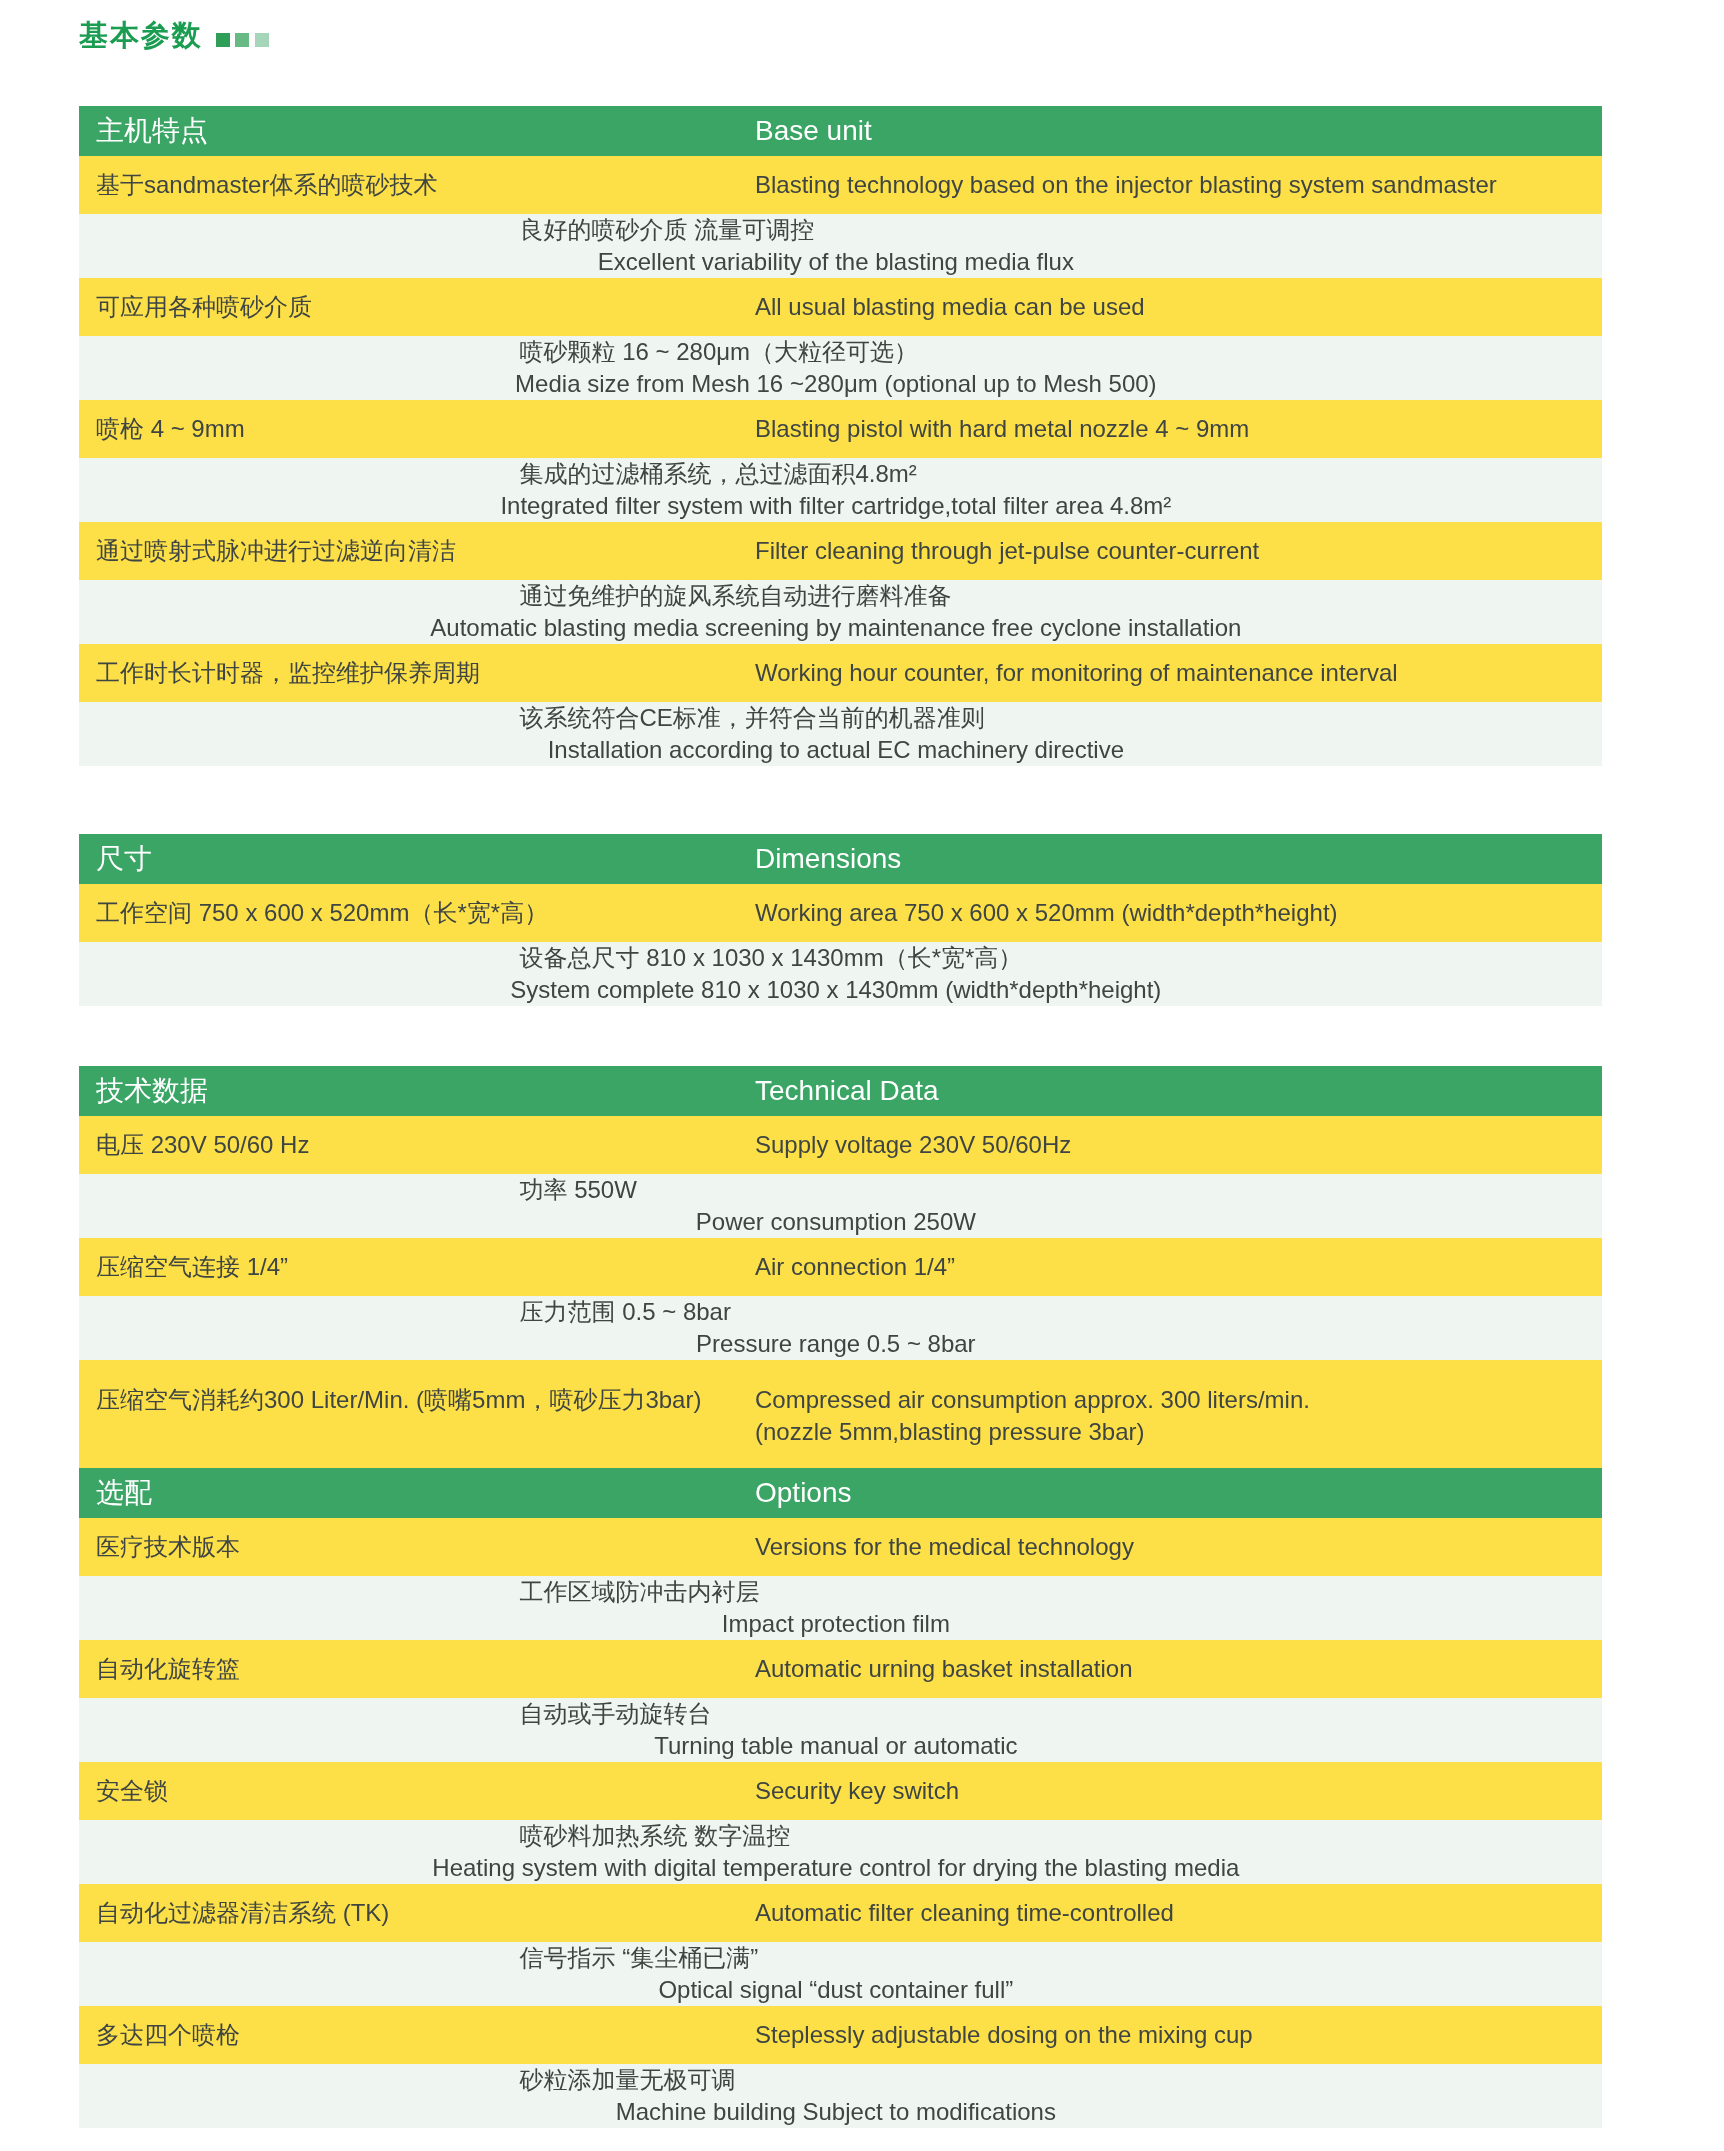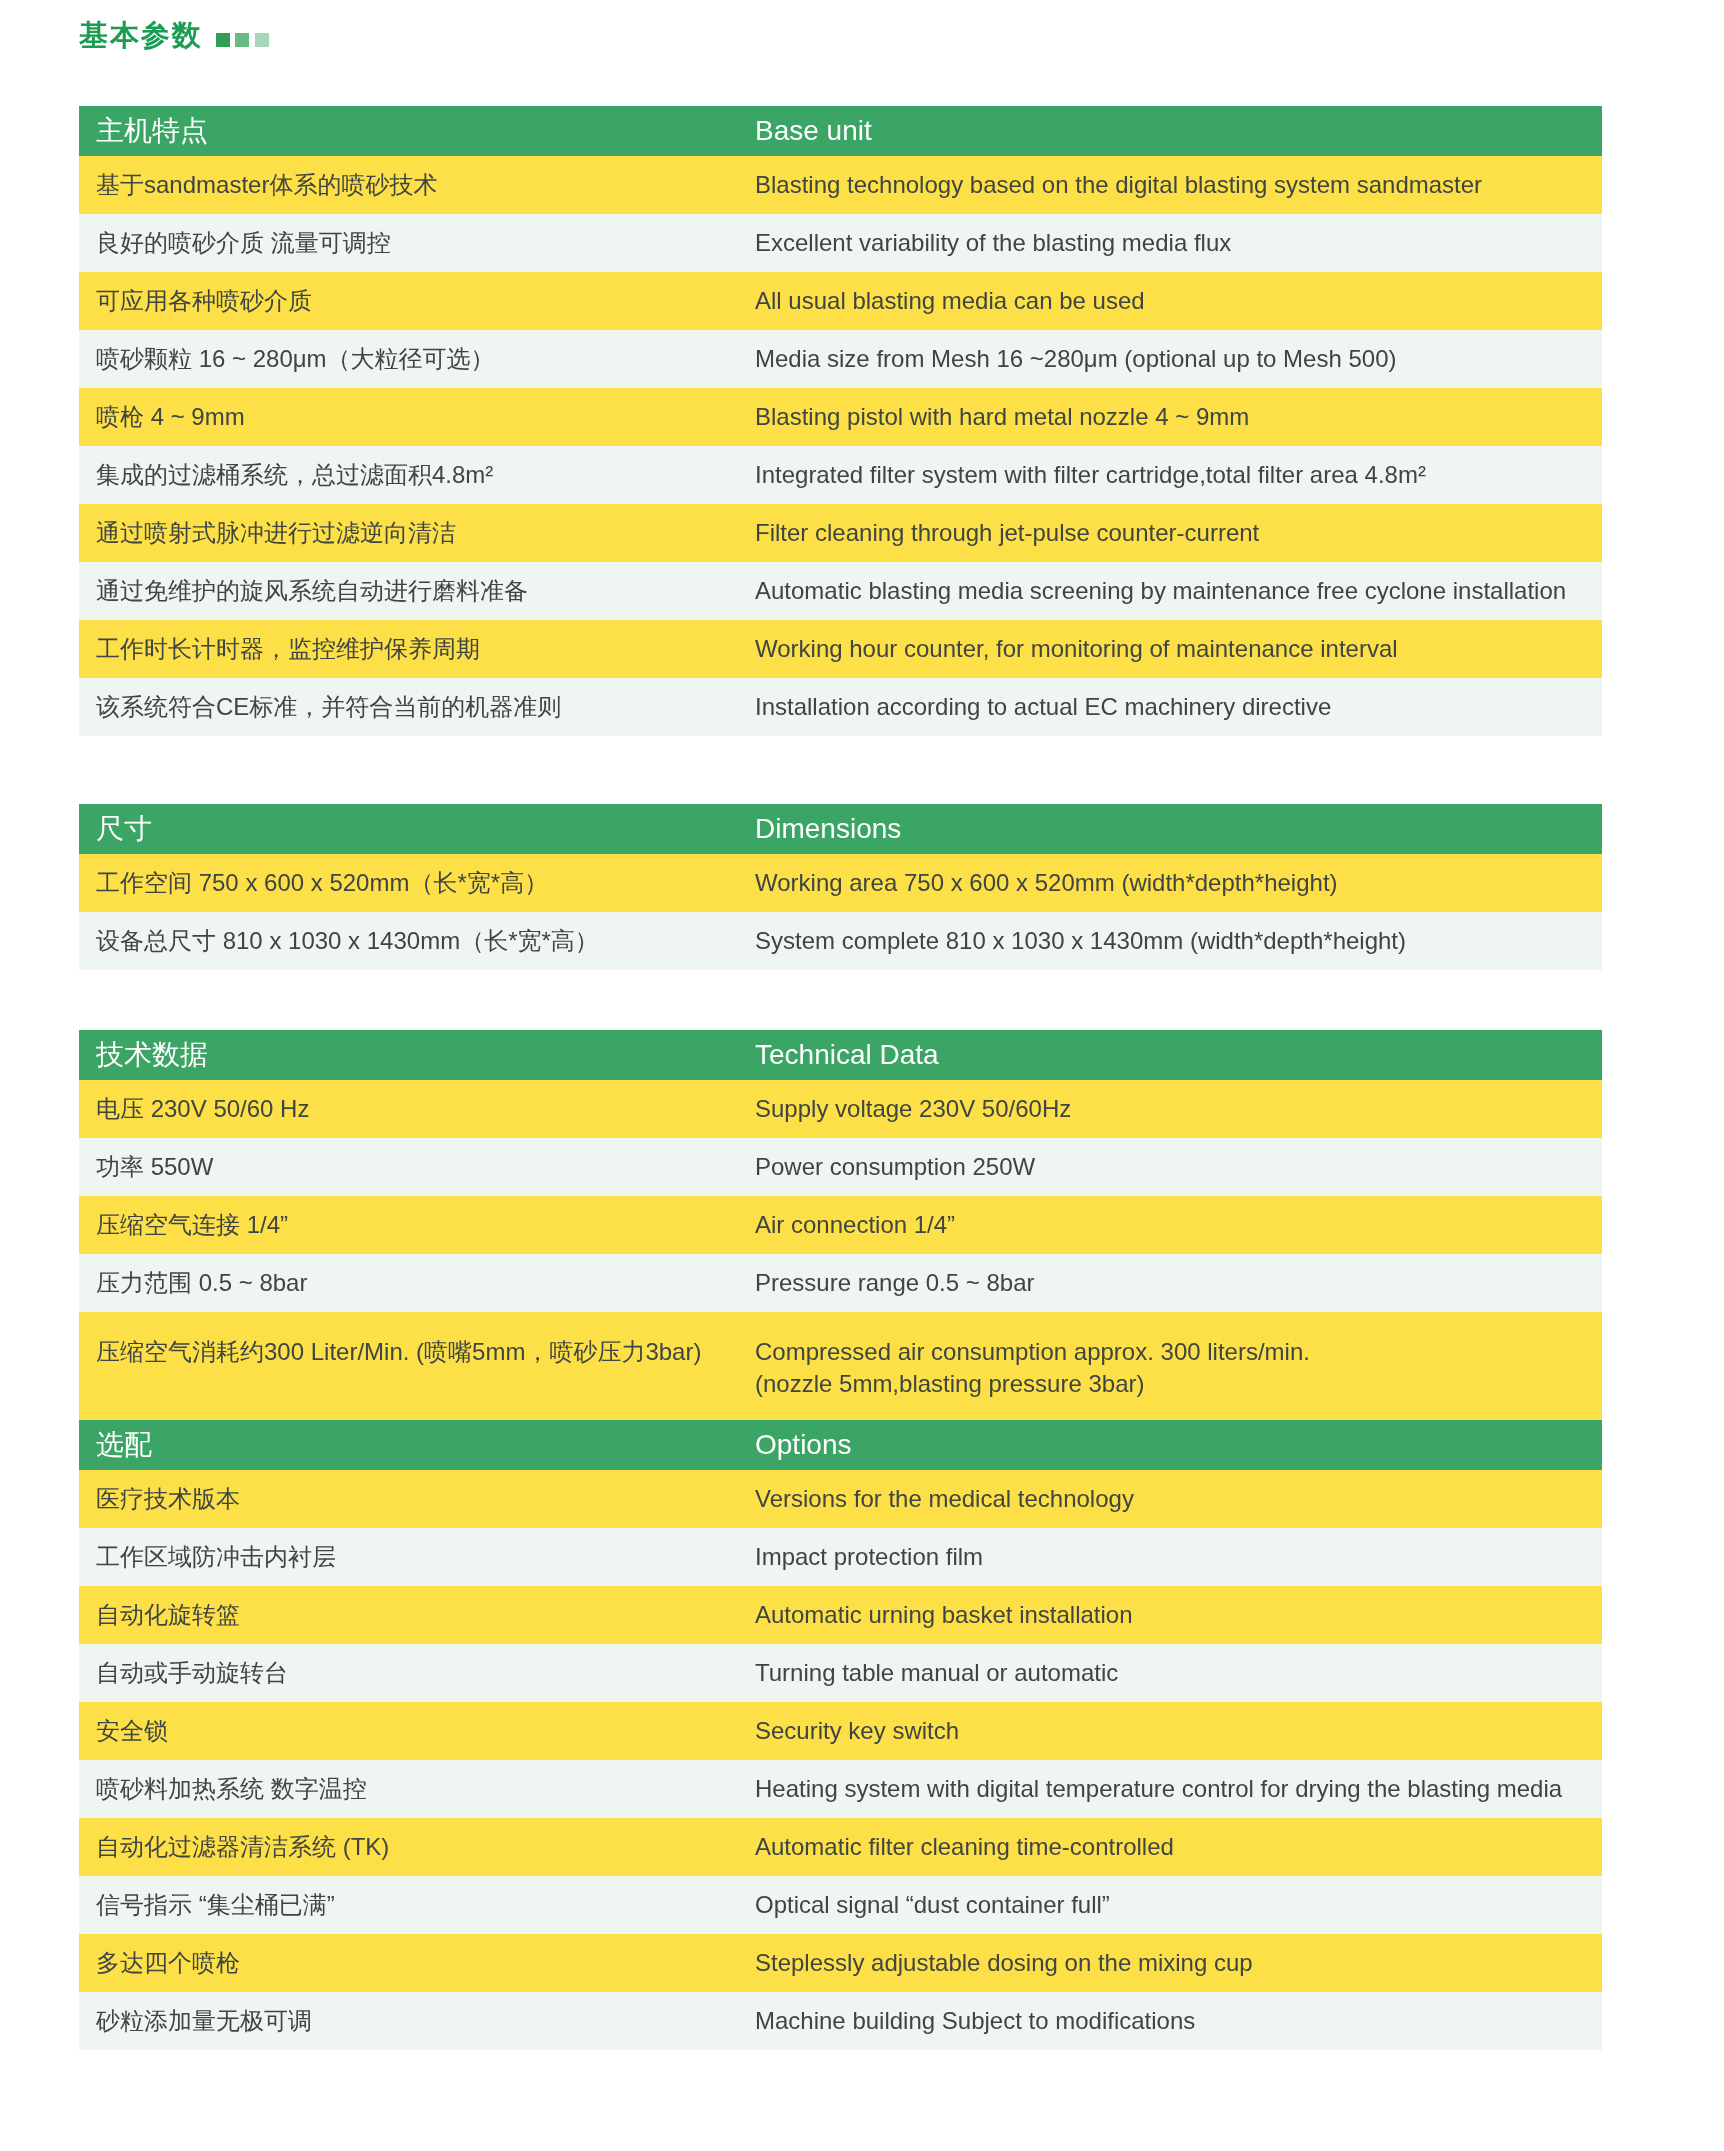--- a/index.html
+++ b/index.html
@@ -59,21 +59,21 @@
     flex:1 1 auto;
     padding-right:9.3px;
   }
   .spec-row{
     min-height:58px;
     display:flex;
     align-items:center;
     font-size:24px;
     background:#fde047;
   }
-  .spec-row.alt{background:var(--row-alt);}
+  .spec-row.alt{background:var(--row-alt);flex-direction:column;}
   .cell-en{white-space:pre-line;line-height:32px;}
   .spec-row.tall{
     min-height:108px;
     align-items:flex-start;
     padding-top:24px;
   }
 </style>
 </head>
 <body>
 
@@ -88,21 +88,21 @@
   </div>
   <div id="sections">
   <section class="spec-section s-base">
     <header class="section-header">
       <span class="col-zh">主机特点</span>
       <span class="col-en">Base unit</span>
     </header>
     <div class="rows">
   <div class="spec-row">
     <span class="col-zh cell-zh">基于sandmaster体系的喷砂技术</span>
-    <span class="col-en cell-en">Blasting technology based on the digital blasting system sandmaster</span>
+    <span class="col-en cell-en">Blasting technology based on the injector blasting system sandmaster</span>
   </div>
 
   <div class="spec-row alt">
     <span class="col-zh cell-zh">良好的喷砂介质 流量可调控</span>
     <span class="col-en cell-en">Excellent variability of the blasting media flux</span>
   </div>
 
   <div class="spec-row">
     <span class="col-zh cell-zh">可应用各种喷砂介质</span>
     <span class="col-en cell-en">All usual blasting media can be used</span>

